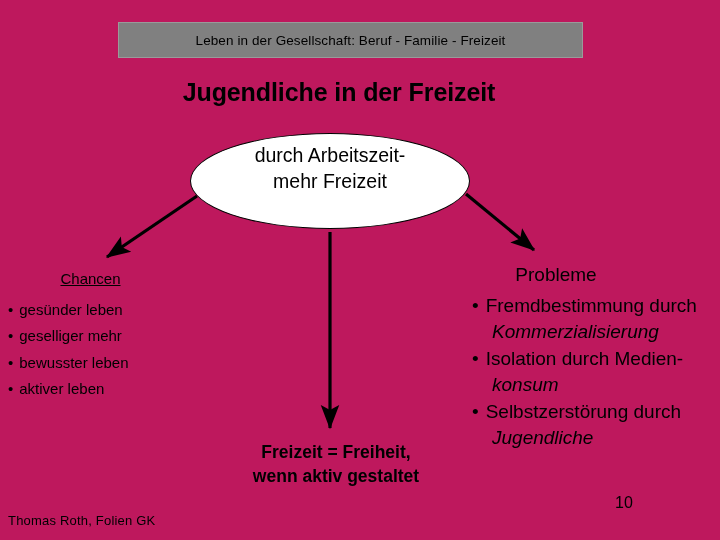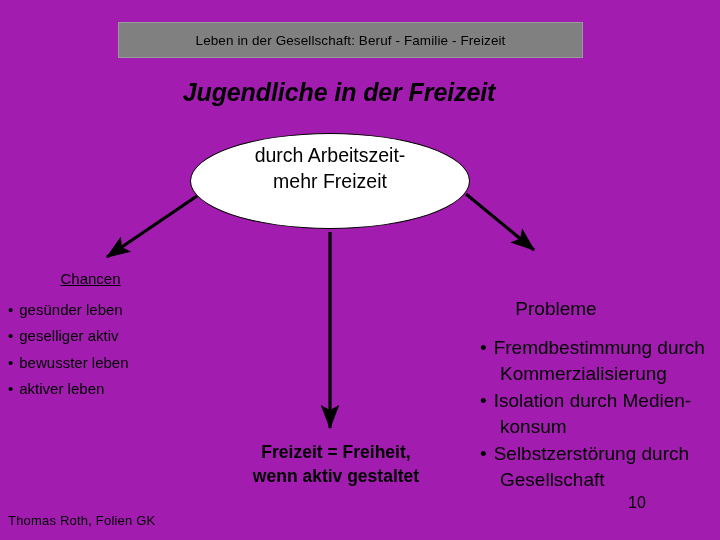--- a/index.html
+++ b/index.html
@@ -11,21 +11,21 @@
     height: 540px;
     background: #ffffff;
     font-family: "Liberation Sans", sans-serif;
     color: #000000;
     overflow: hidden;
   }
   #slide {
     position: relative;
     width: 720px;
     height: 540px;
-    background: #a21caf;
+    background: #be185d;
   }
 
   
   #header-banner {
     position: absolute;
     left: 118px;
     top: 22px;
     width: 465px;
     height: 36px;
     background: #808080;
@@ -45,21 +45,20 @@
   
   #slide-title {
     position: absolute;
     left: 0;
     top: 78px;
     width: 678px;
     text-align: center;
     font-size: 25px;
     font-weight: bold;
     letter-spacing: -0.1px;
-    font-style: italic;
   }
 
   
   #ellipse-shape {
     position: absolute;
     left: 190px;
     top: 133px;
     width: 280px;
     height: 96px;
     border: 1.4px solid #000000;
@@ -122,55 +121,55 @@
     left: 468px;
     top: 262px;
     width: 252px;
     font-size: 19px;
     line-height: 26.5px;
   }
   #probleme-heading {
     text-align: center;
     width: 160px;
     margin-left: 8px;
-    margin-top: 34px;
   }
   #probleme-block ul {
     list-style: none;
-    margin: 12px;
+    margin: 4px;
     padding: 0;
   }
   #probleme-block li {
     padding-left: 20px;
     text-indent: -20px;
   }
   #probleme-block li .bullet { margin-right: 7px; }
   #probleme-block li .cont {
     display: block;
     text-indent: 0;
     padding-left: 0;
+    font-style: italic;
   }
 
   
   #conclusion-block {
     position: absolute;
     left: 200px;
     top: 440px;
     width: 272px;
     text-align: center;
     font-size: 17.5px;
     font-weight: bold;
     line-height: 24px;
   }
   #conclusion-block div { white-space: nowrap; }
 
   
   #page-number {
     position: absolute;
-    left: 605px;
+    left: 592px;
     top: 494px;
     width: 64px;
     text-align: center;
     font-size: 16px;
   }
 
   
   #footer-credit {
     position: absolute;
     left: 8px;
@@ -210,21 +209,21 @@
 
   <div id="chancen-block">
     <div id="chancen-heading">
       <span>Chancen</span>
     </div>
     <ul>
       <li>
         <span class="bullet">•</span><span>gesünder leben</span>
       </li>
       <li>
-        <span class="bullet">•</span><span>geselliger aktiv</span>
+        <span class="bullet">•</span><span>geselliger mehr</span>
       </li>
       <li>
         <span class="bullet">•</span><span>bewusster leben</span>
       </li>
       <li>
         <span class="bullet">•</span><span>aktiver leben</span>
       </li>
     </ul>
   </div>
 
@@ -233,21 +232,21 @@
       <span>Probleme</span>
     </div>
     <ul>
       <li>
         <span class="bullet">•</span><span>Fremdbestimmung durch</span><span class="cont">Kommerzialisierung</span>
       </li>
       <li>
         <span class="bullet">•</span><span>Isolation durch Medien-</span><span class="cont">konsum</span>
       </li>
       <li>
-        <span class="bullet">•</span><span>Selbstzerstörung durch</span><span class="cont">Gesellschaft</span>
+        <span class="bullet">•</span><span>Selbstzerstörung durch</span><span class="cont">Jugendliche</span>
       </li>
     </ul>
   </div>
 
   <div id="conclusion-block">
     <div>Freizeit = Freiheit,</div>
     <div>wenn aktiv gestaltet</div>
   </div>
 
   <div id="page-number">10</div>

